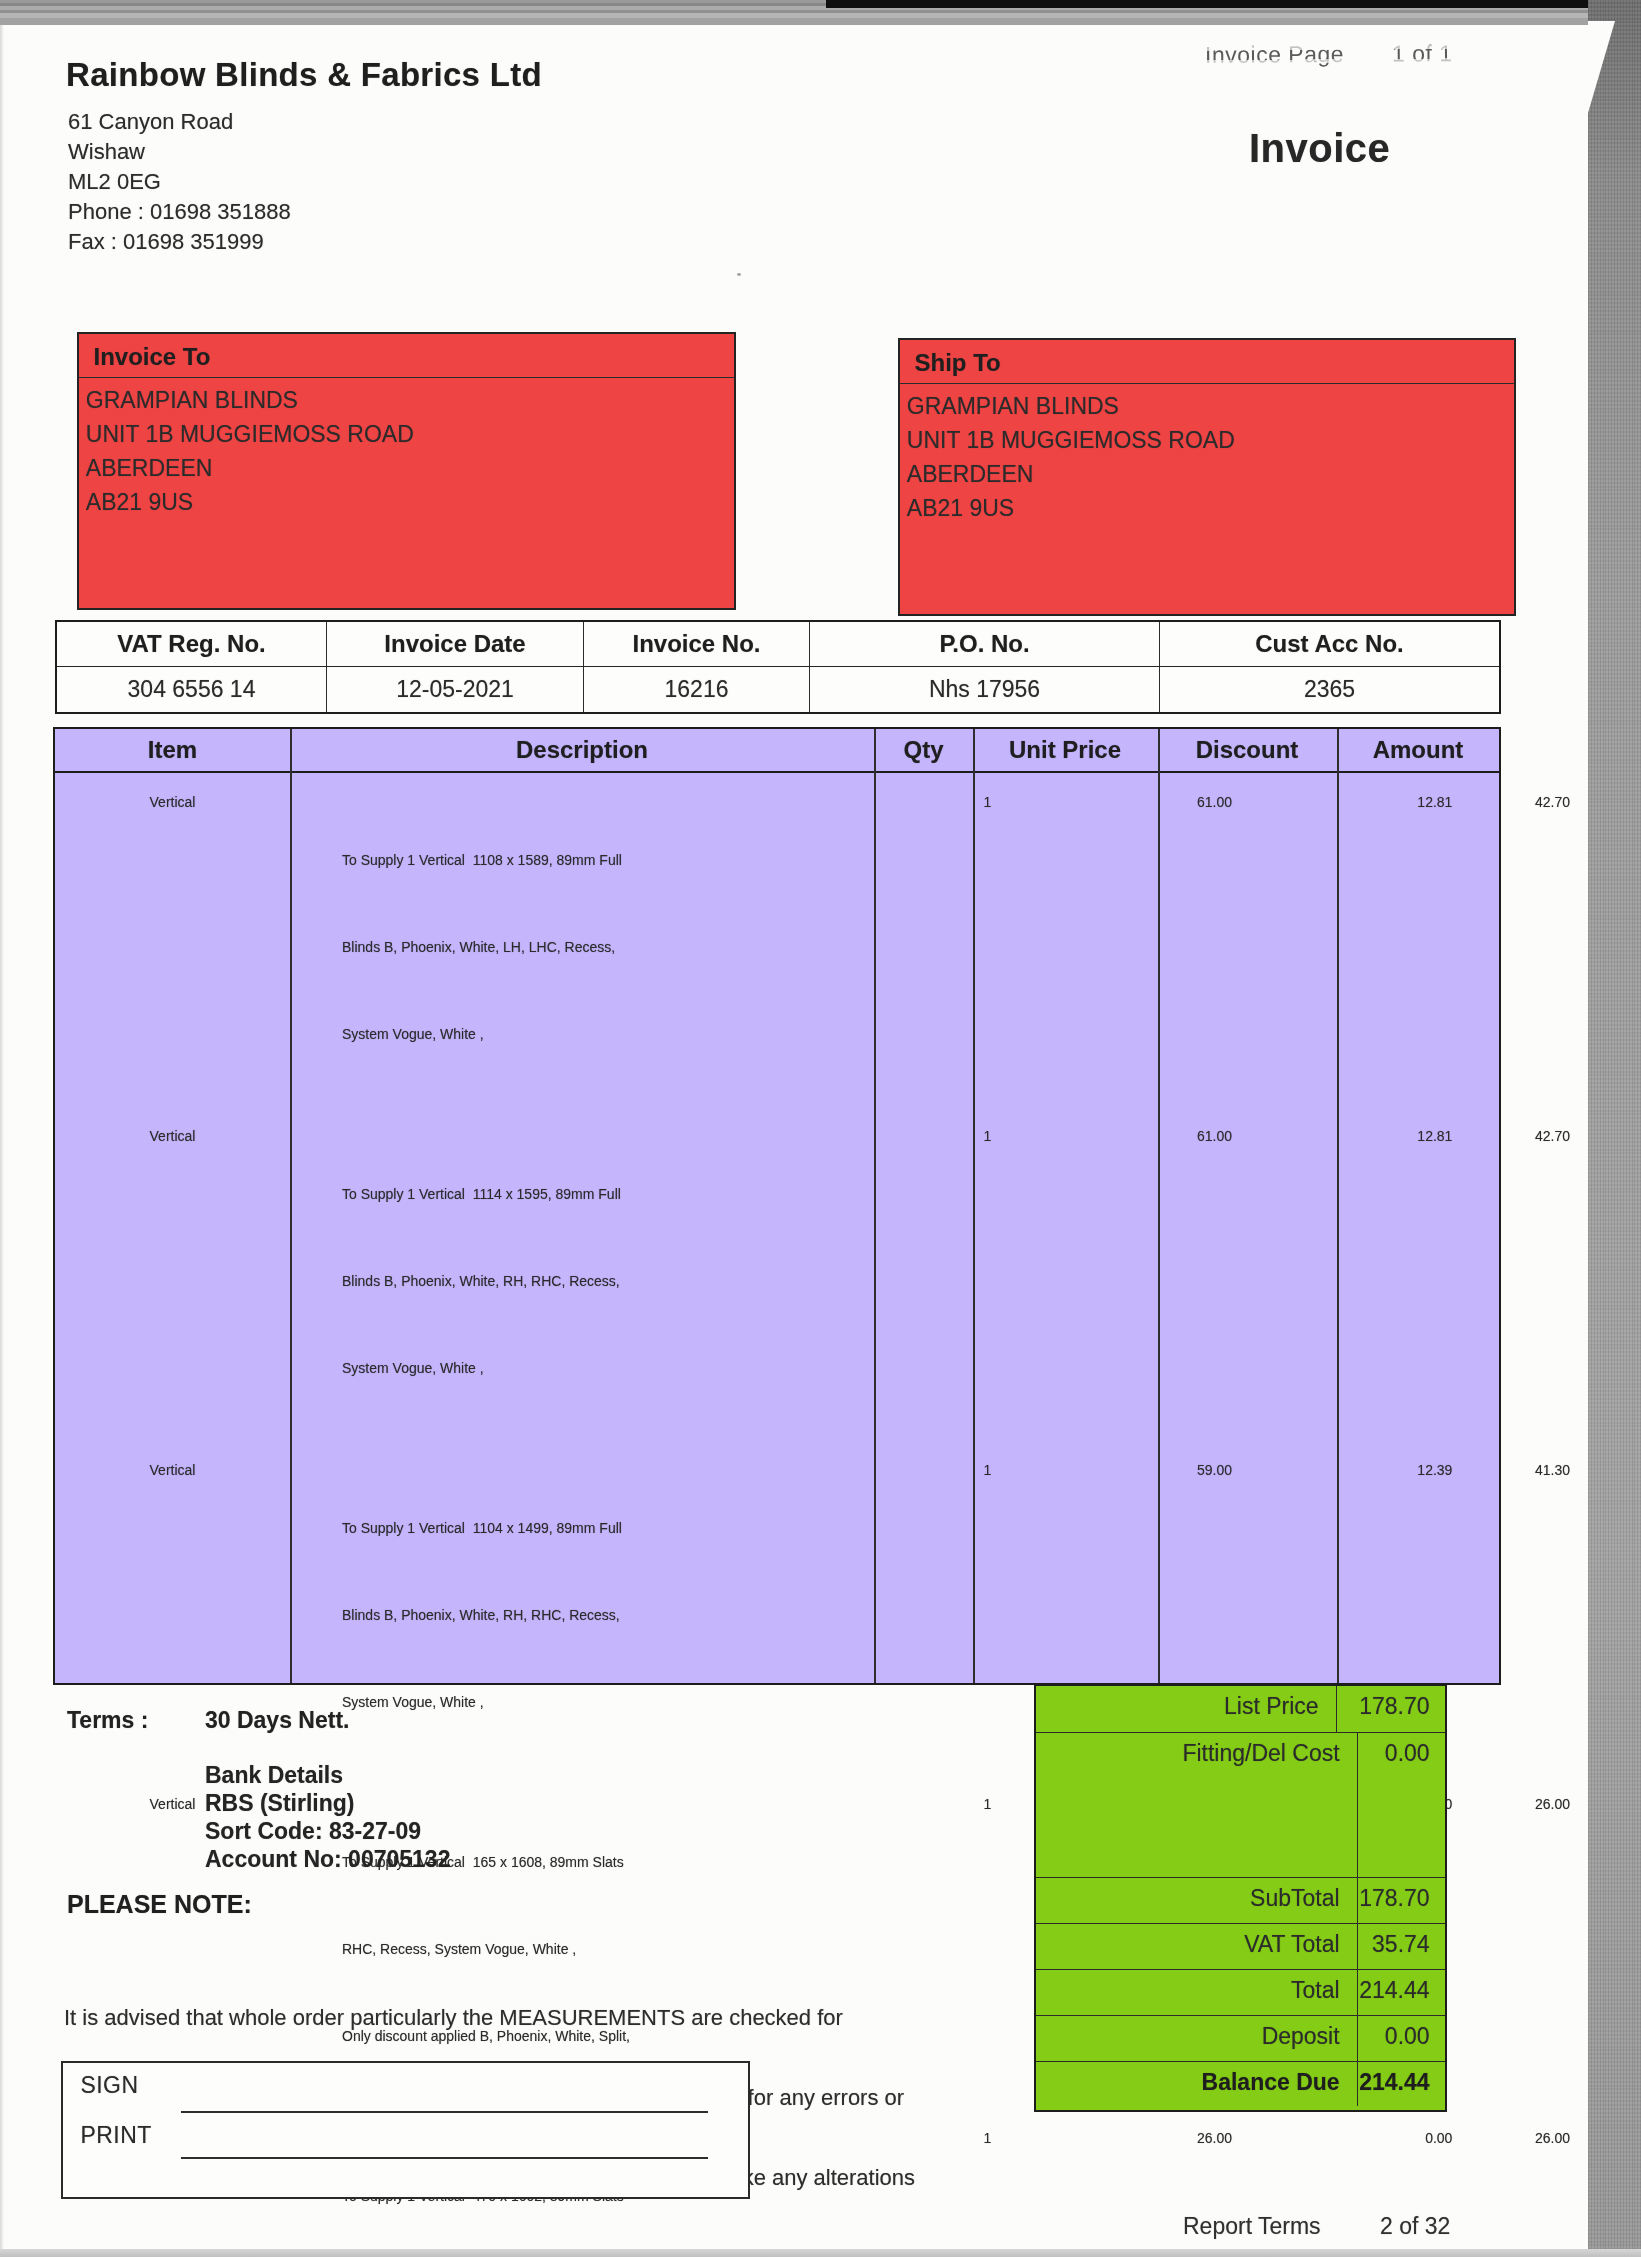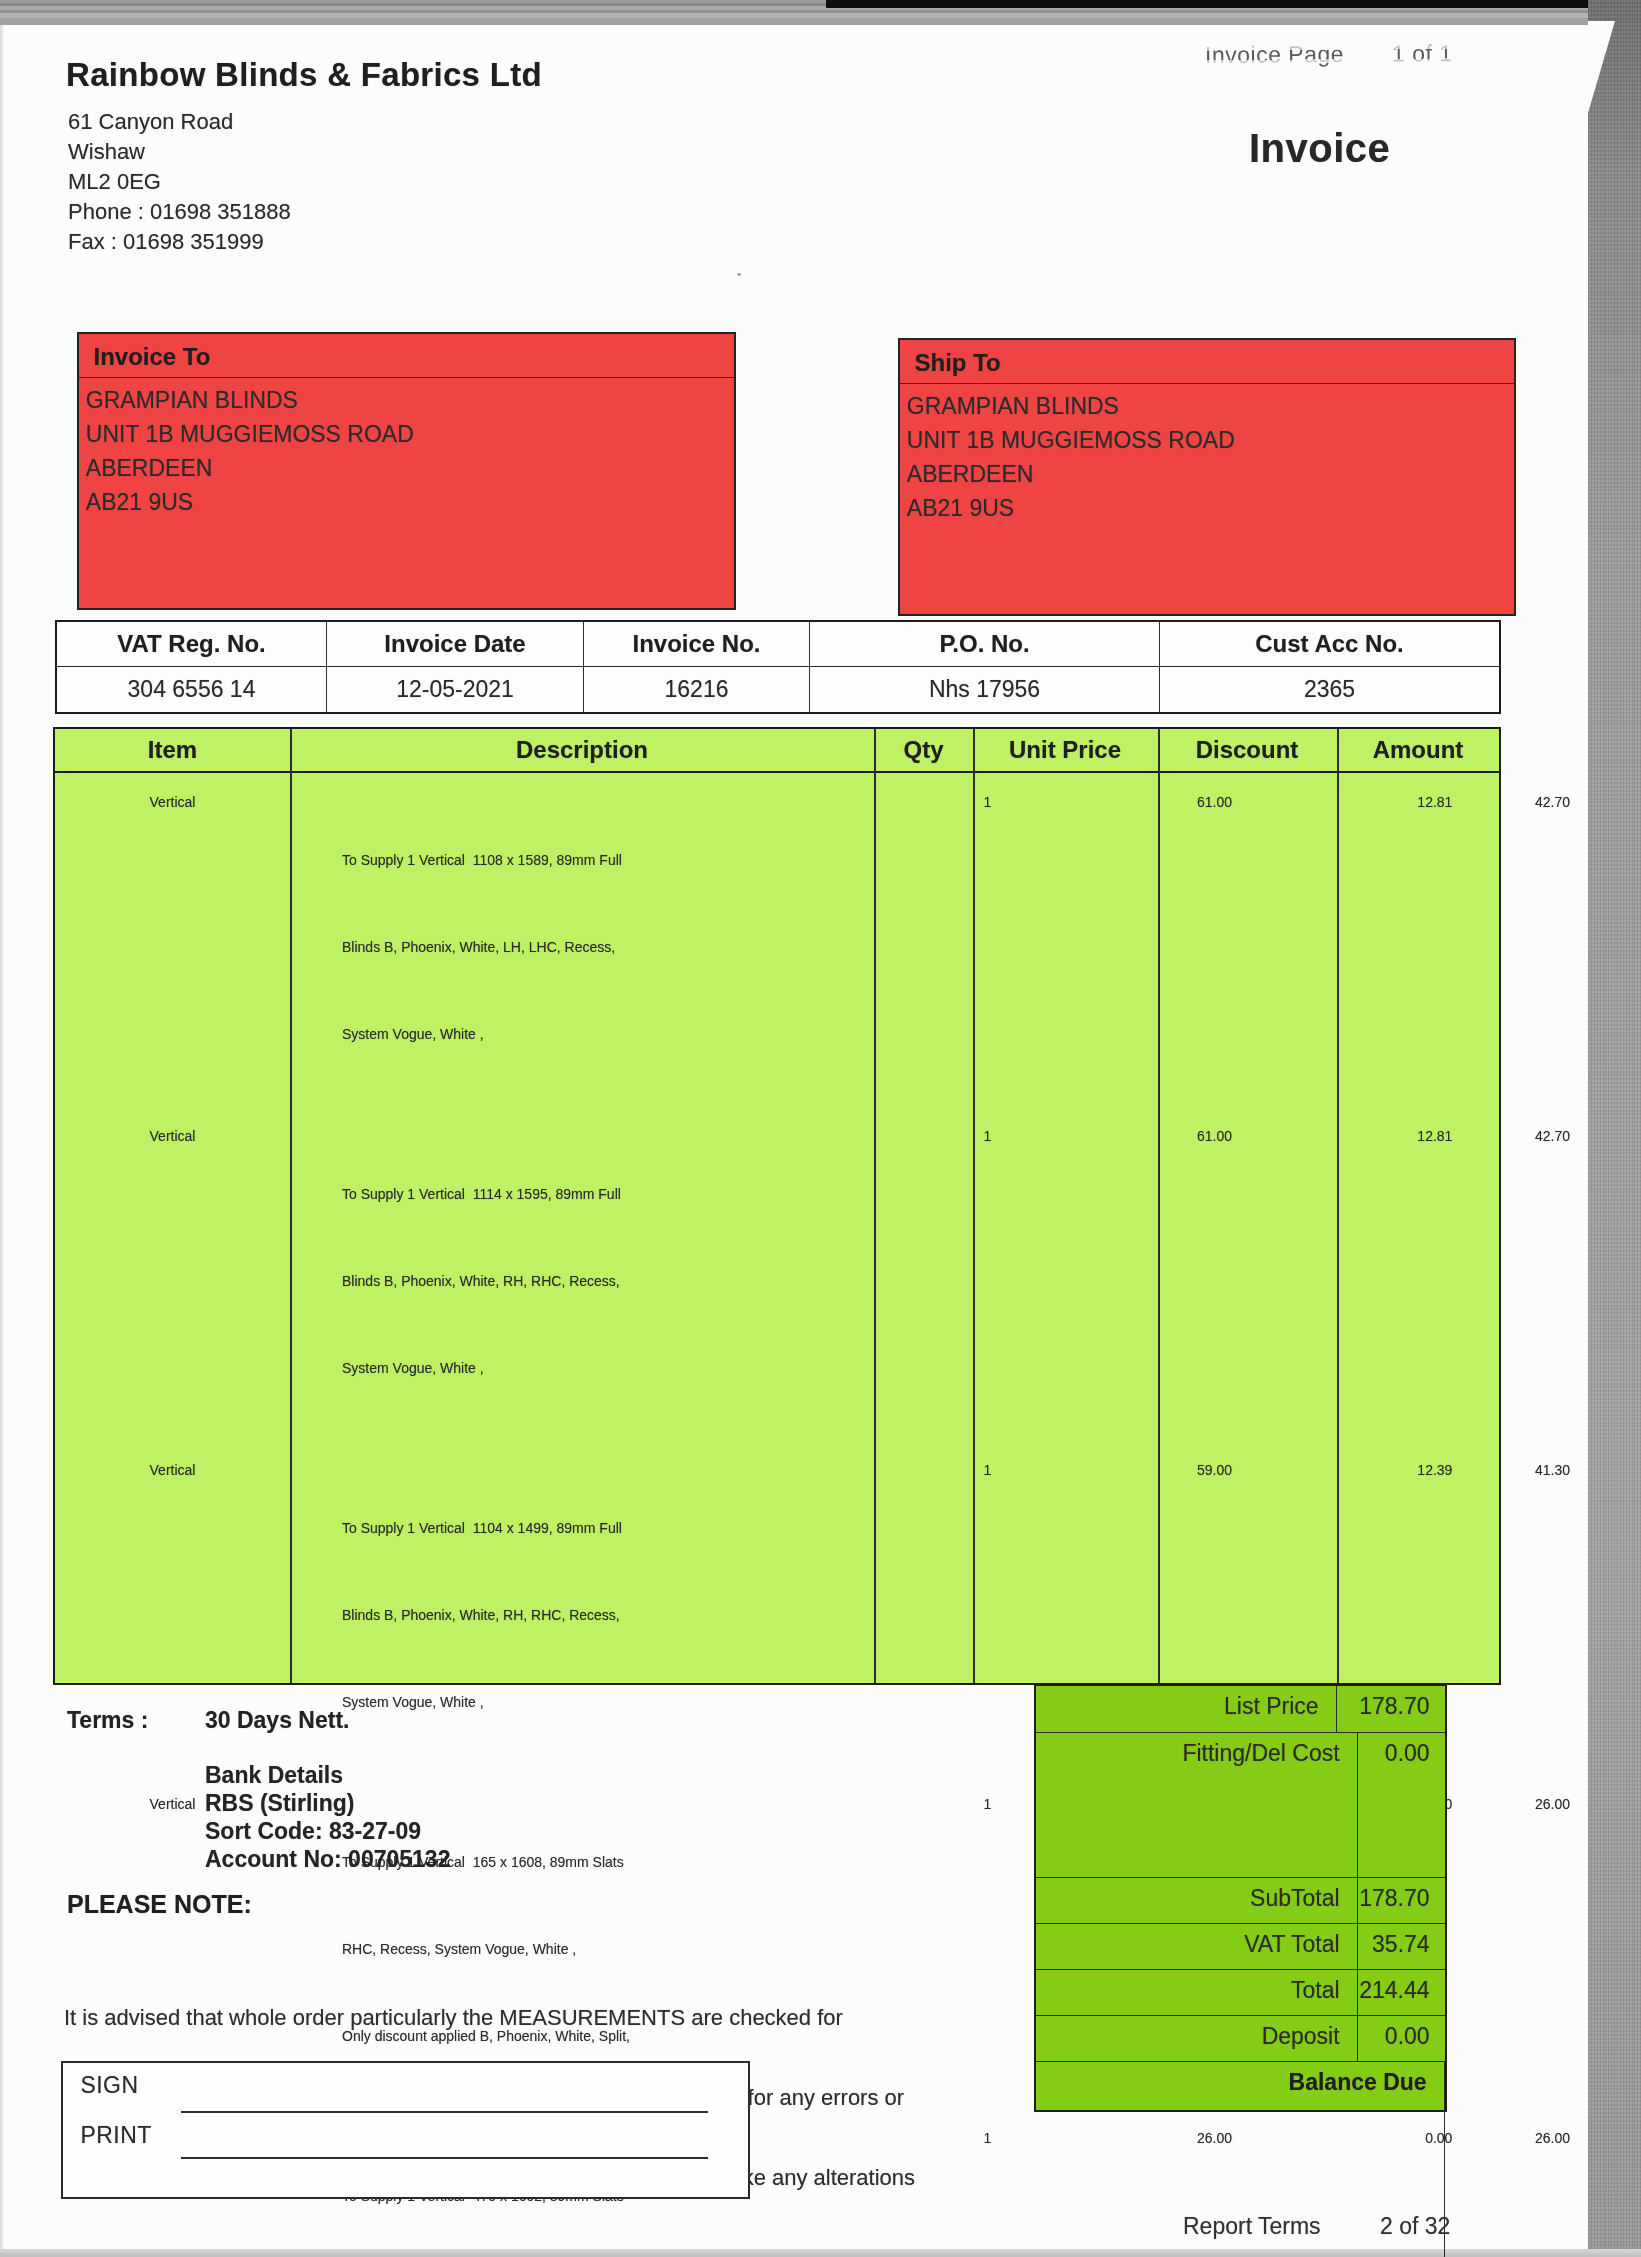--- a/index.html
+++ b/index.html
@@ -52,21 +52,21 @@
     border:2.9px solid #1d1d1d;display:grid;grid-template-columns:270px 257px 226px 350px 1fr;
     background:#fdfdfb;
   }
   .meta-cell{box-sizing:border-box;height:45px;display:flex;align-items:center;justify-content:center;}
   .meta-cell.hd{font-size:24px;font-weight:bold;border-bottom:1.9px solid #262626;color:#1f1f1f;}
   .meta-cell.vl{font-size:23px;color:#2b2b2b;}
   .meta-cell.sep{border-right:1.9px solid #2b2b2b;}
   
   .items-table{
     position:absolute;left:53px;top:727px;width:1448px;height:958px;box-sizing:border-box;
-    border:2.9px solid #1d1d1d;background:#bef264;
+    border:2.9px solid #1d1d1d;background:#c4b5fd;
   }
   .items-header{
     display:grid;grid-template-columns:235px 584px 99px 184px 180px 1fr;
     height:42px;border-bottom:2.9px solid #1d1d1d;align-items:center;
     font-size:24px;font-weight:bold;color:#1f1f1f;
   }
   .items-header .h{ text-align:center; }
   .vline{position:absolute;top:0;bottom:0;width:1.9px;background:#2e2e2e;}
   .v1{left:235px}.v2{left:819px}.v3{left:918px}.v4{left:1103px}.v5{left:1282px}
   .irow{
@@ -86,21 +86,21 @@
   .bank-lines{position:absolute;left:205px;top:1761px;font-size:23px;font-weight:bold;line-height:28px;color:#242424;}
   .note-title{position:absolute;left:67px;top:1890px;font-size:25px;font-weight:bold;color:#202020;}
   .note-body{position:absolute;left:64px;top:1952px;font-size:22px;line-height:26.6px;white-space:pre;color:#2d2d2d;}
   
   .totals-box{position:absolute;left:1034px;top:1684px;width:413px;height:428px;box-sizing:border-box;border:2.9px solid #1d1d1d;background:#84cc16;}
   .trow{display:flex;box-sizing:border-box;font-size:23px;color:#2b2b2b;}
   .trow + .trow{border-top:1.9px solid #2b2b2b;padding-left:21px;}
   .trow .tl{flex:0 0 301px;text-align:right;padding:6.8px 17.4px 0 0;border-right:1.9px solid #2b2b2b;box-sizing:border-box;}
   .trow .tv{flex:1;text-align:right;padding:6.8px 15.4px 0 0;}
   .r0{height:46px}.r1{height:145px}.r2{height:46px}.r3{height:46px}.r4{height:46px}.r5{height:46px}.r6{height:45px}
-  .trow.bold, .trow.bold .tl, .trow.bold .tv{font-weight:bold;color:#1e1e1e;flex-direction:column;}
+  .trow.bold, .trow.bold .tl, .trow.bold .tv{font-weight:bold;color:#1e1e1e;}
   
   .sign-box{position:absolute;left:61px;top:2061px;width:689px;height:138px;box-sizing:border-box;border:2.9px solid #2a2a2a;background:#fdfdfb;}
   .sign-label{position:absolute;left:17.4px;top:9px;font-size:23px;letter-spacing:0.5px;color:#2b2b2b;}
   .print-label{position:absolute;left:17.4px;top:59px;font-size:23px;letter-spacing:0.5px;color:#2b2b2b;}
   .sig-line{position:absolute;left:118px;width:527px;height:0;border-top:2.9px solid #2e2e2e;}
   .l1{top:48px}.l2{top:94px}
   
   .footer-label{position:absolute;left:1183px;top:2213px;font-size:23px;color:#303030;}
   .footer-value{position:absolute;left:1380px;top:2213px;font-size:23px;color:#303030;}
 </style>

